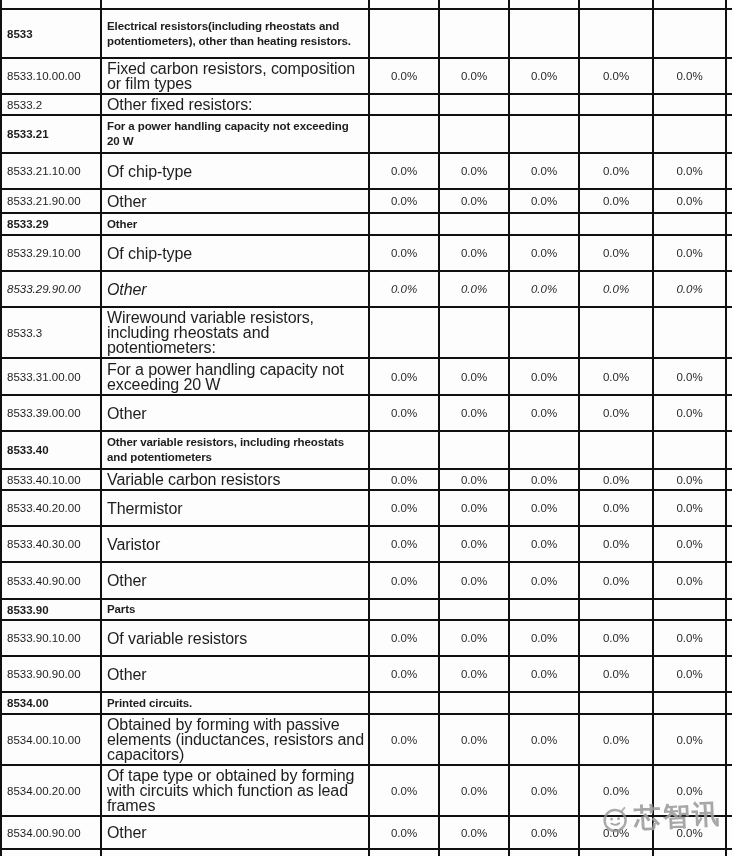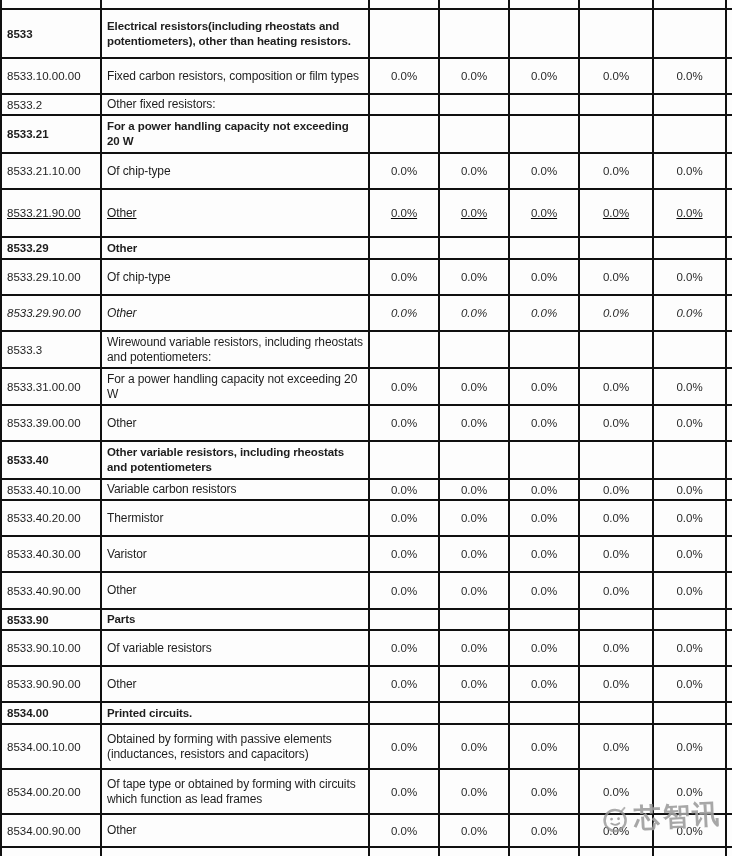--- a/index.html
+++ b/index.html
@@ -23,21 +23,21 @@
     color:#1d1d1d;
     overflow:hidden;
     padding:0;
   }
   td.code{
     font-size:11.5px;
     padding:1px 2px 1px 5px;
     white-space:nowrap;
   }
   td.desc{
-    font-size:12px;
+    font-size:16px;
     letter-spacing:-0.1px;
     line-height:15px;
     padding:2px 4px 2px 5px;
   }
   td.rate{
     font-size:11.5px;
     text-align:center;
     color:#2a2a2a;
   }
   tr.bold td.code, tr.bold td.desc{
@@ -93,21 +93,21 @@
         <tr class="bold" style="height: 49px;">
           <td class="code">8533</td>
           <td class="desc">Electrical resistors(including rheostats and potentiometers), other than heating resistors.</td>
           <td class="rate"></td>
           <td class="rate"></td>
           <td class="rate"></td>
           <td class="rate"></td>
           <td class="rate"></td>
           <td class="cut"></td>
         </tr>
-        <tr style="height: 36px;">
+        <tr style="height: 28px;">
           <td class="code">8533.10.00.00</td>
           <td class="desc">Fixed carbon resistors, composition or film types</td>
           <td class="rate">0.0%</td>
           <td class="rate">0.0%</td>
           <td class="rate">0.0%</td>
           <td class="rate">0.0%</td>
           <td class="rate">0.0%</td>
           <td class="cut"></td>
         </tr>
         <tr style="height: 21px;">
@@ -133,21 +133,21 @@
         <tr style="height: 36px;">
           <td class="code">8533.21.10.00</td>
           <td class="desc">Of chip-type</td>
           <td class="rate">0.0%</td>
           <td class="rate">0.0%</td>
           <td class="rate">0.0%</td>
           <td class="rate">0.0%</td>
           <td class="rate">0.0%</td>
           <td class="cut"></td>
         </tr>
-        <tr style="height: 48px; text-decoration: underline;">
+        <tr style="height: 24px;">
           <td class="code">8533.21.90.00</td>
           <td class="desc">Other</td>
           <td class="rate">0.0%</td>
           <td class="rate">0.0%</td>
           <td class="rate">0.0%</td>
           <td class="rate">0.0%</td>
           <td class="rate">0.0%</td>
           <td class="cut"></td>
         </tr>
         <tr class="bold" style="height: 22px;">

